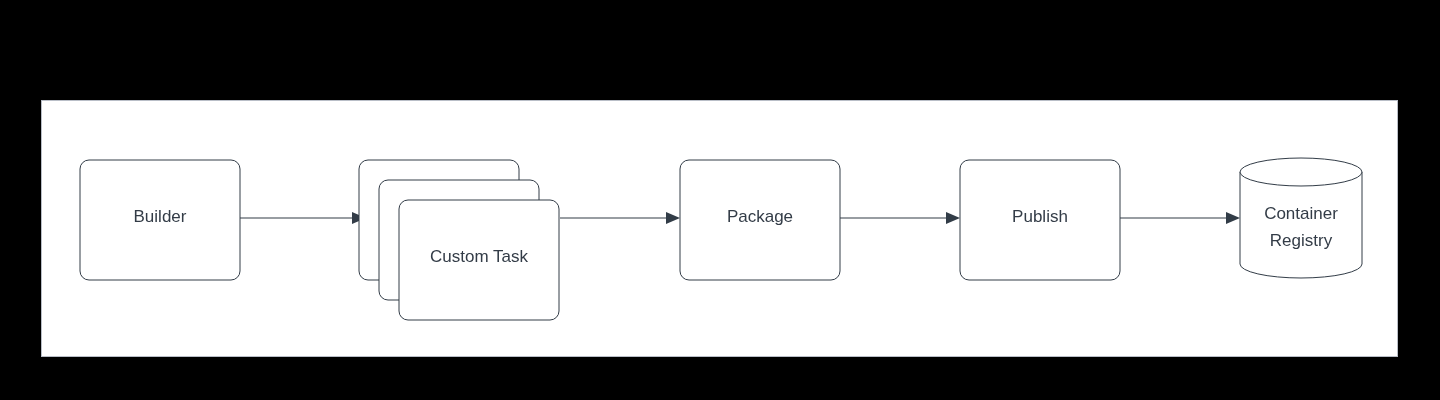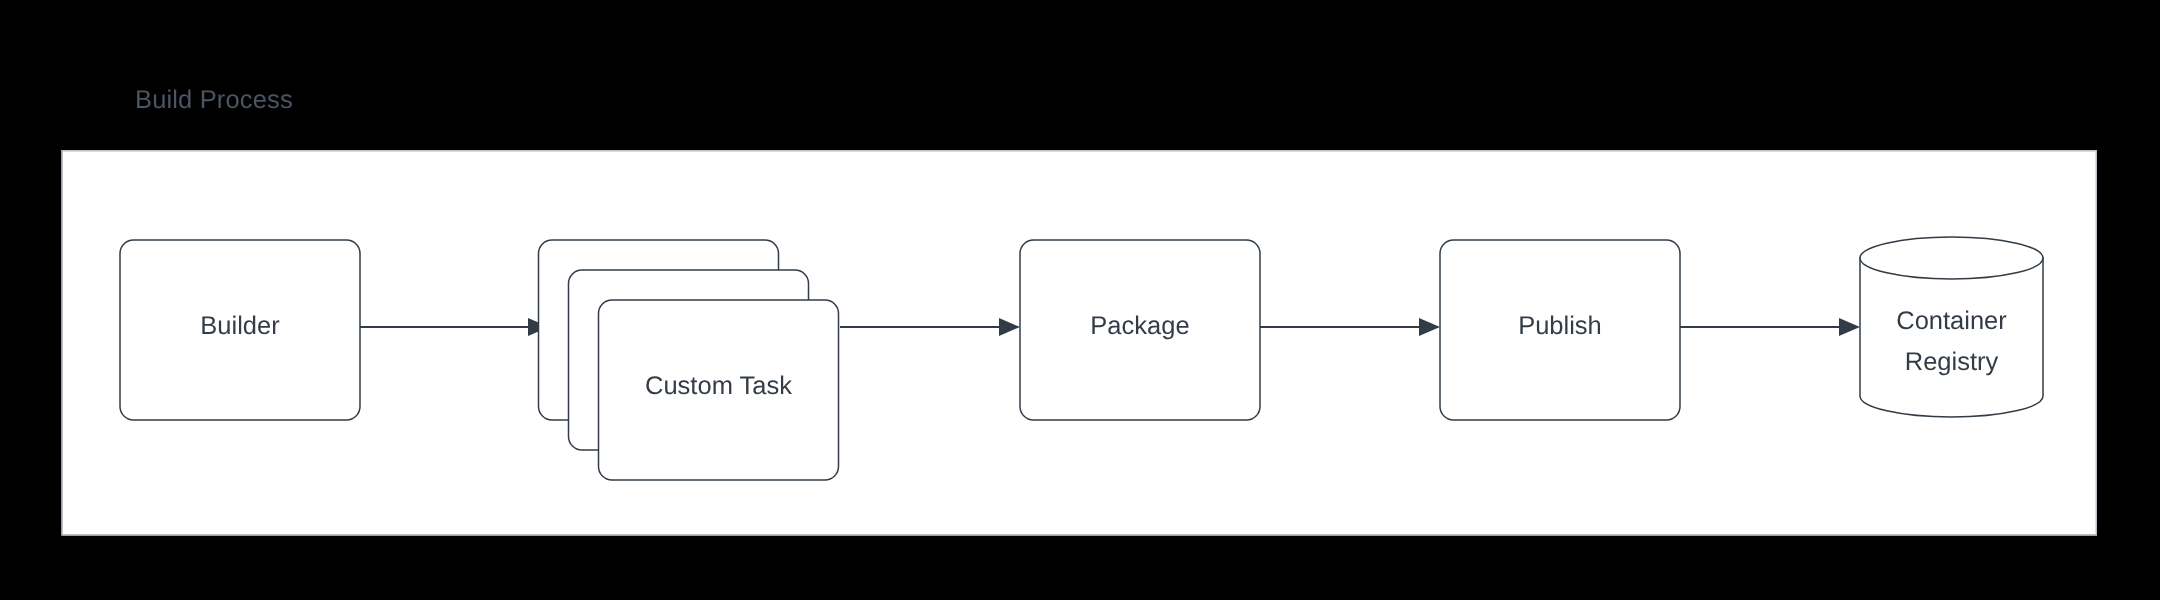--- a/index.html
+++ b/index.html
@@ -75,21 +75,20 @@
     font-size: 17px;
     text-anchor: middle;
     dominant-baseline: middle;
   }
 </style>
 </head>
 <body>
 
 <div id="stage">
 
-  <div class="group-title">Build Process</div>
 
   <div class="group-panel"></div>
 
   <svg class="diagram" viewBox="0 0 1440 400">
 
     <g>
       <line class="edge-line" x1="240" y1="218" x2="352" y2="218"></line>
       <polygon class="edge-head" points="352,212 366,218 352,224"></polygon>
     </g>
 

